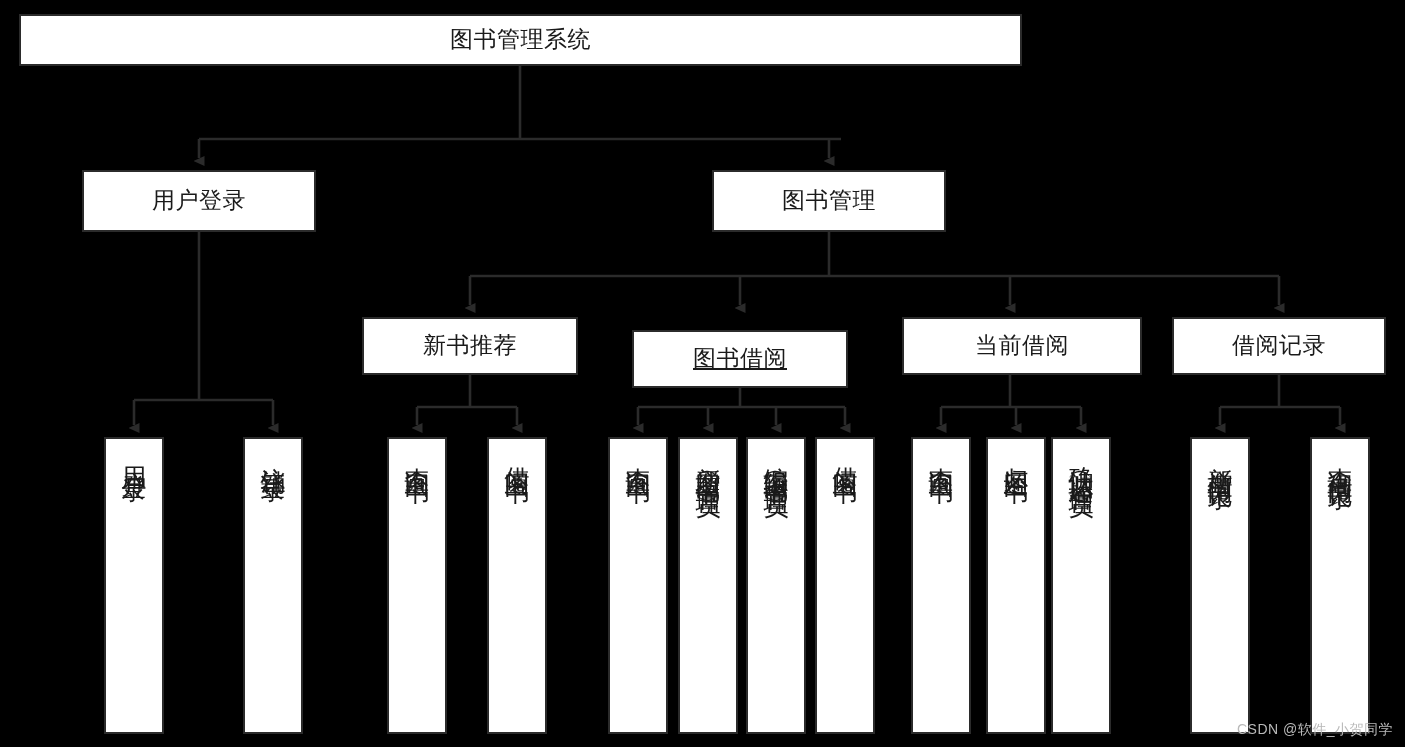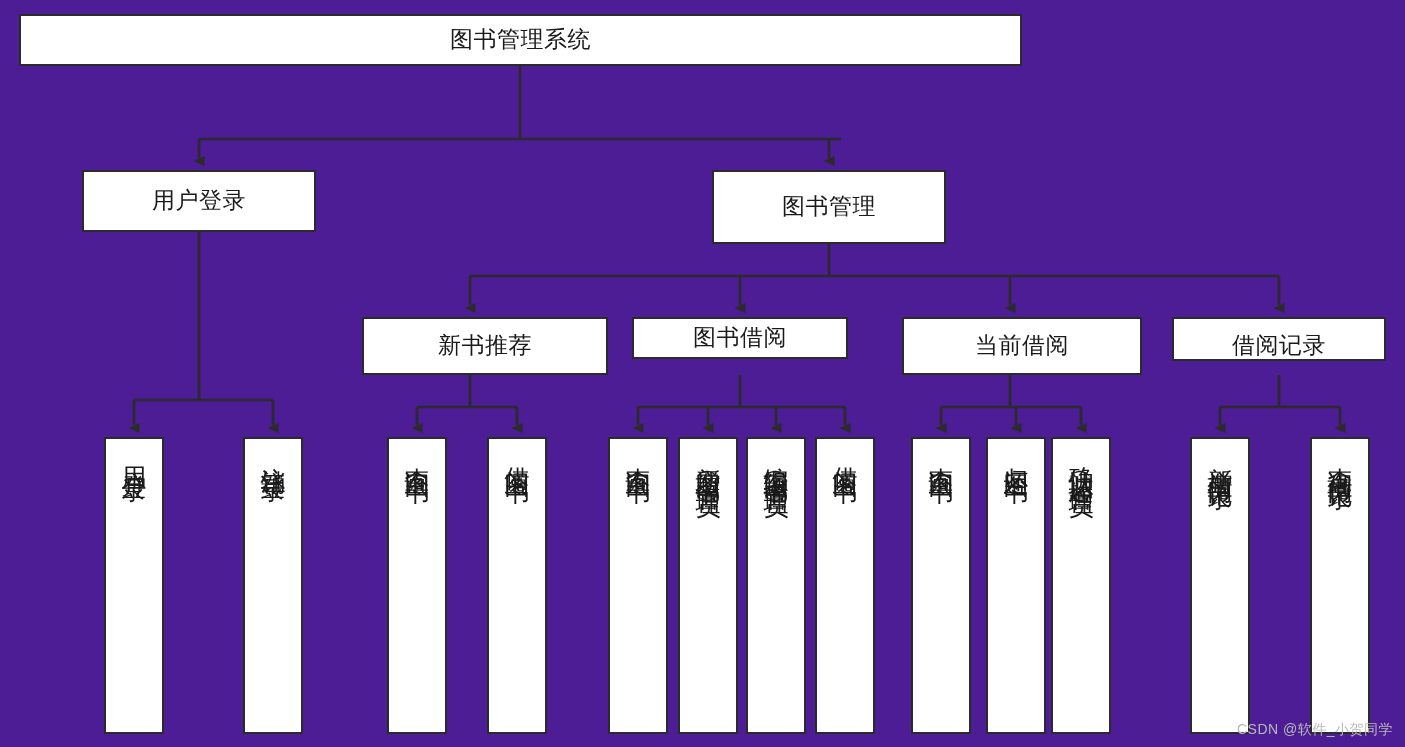--- a/index.html
+++ b/index.html
@@ -7,21 +7,21 @@
     padding: 0;
     background: #ffffff;
   }
   body {
     font-family: "Liberation Sans", "DejaVu Sans", sans-serif;
   }
   #diagram-root {
     position: relative;
     width: 1405px;
     height: 747px;
-    background: #4c1d95;
+    background: #000000;
     overflow: hidden;
   }
   #edge-layer {
     position: absolute;
     left: 0;
     top: 0;
     width: 1405px;
     height: 747px;
     pointer-events: none;
   }
@@ -137,34 +137,34 @@
     </g>
   </svg>
 
   <div class="node root horizontal" style="left:19px; top:14px; width:1003px; height:52px;">
     <span class="node-label">图书管理系统</span>
   </div>
 
   <div class="node horizontal" style="left:82px; top:170px; width:234px; height:62px;">
     <span class="node-label">用户登录</span>
   </div>
-  <div class="node horizontal" style="left:712px; top:170px; width:234px; height:74px;justify-content:center;">
+  <div class="node horizontal" style="left:712px; top:170px; width:234px; height:62px;justify-content:center;">
     <span class="node-label">图书管理</span>
   </div>
 
-  <div class="node horizontal" style="left:362px; top:317px; width:246px; height:58px;">
+  <div class="node horizontal" style="left:362px; top:317px; width:216px; height:58px;">
     <span class="node-label">新书推荐</span>
   </div>
-  <div class="node horizontal" style="left:632px; top:317px; width:216px; height:42px;">
+  <div class="node horizontal" style="left:632px; top:330px; width:216px; height:58px;text-decoration:underline;">
     <span class="node-label">图书借阅</span>
   </div>
   <div class="node horizontal" style="left:902px; top:317px; width:240px; height:58px;">
     <span class="node-label">当前借阅</span>
   </div>
-  <div class="node horizontal" style="left:1172px; top:317px; width:214px; height:44px;align-items:flex-end;">
+  <div class="node horizontal" style="left:1172px; top:317px; width:214px; height:58px;">
     <span class="node-label">借阅记录</span>
   </div>
 
   <div class="node vertical" style="left:104px; top:437px; width:60px; height:297px;">
     <span class="node-label">用户登录</span>
   </div>
   <div class="node vertical" style="left:243px; top:437px; width:60px; height:297px;">
     <span class="node-label">注销登录</span>
   </div>
 

